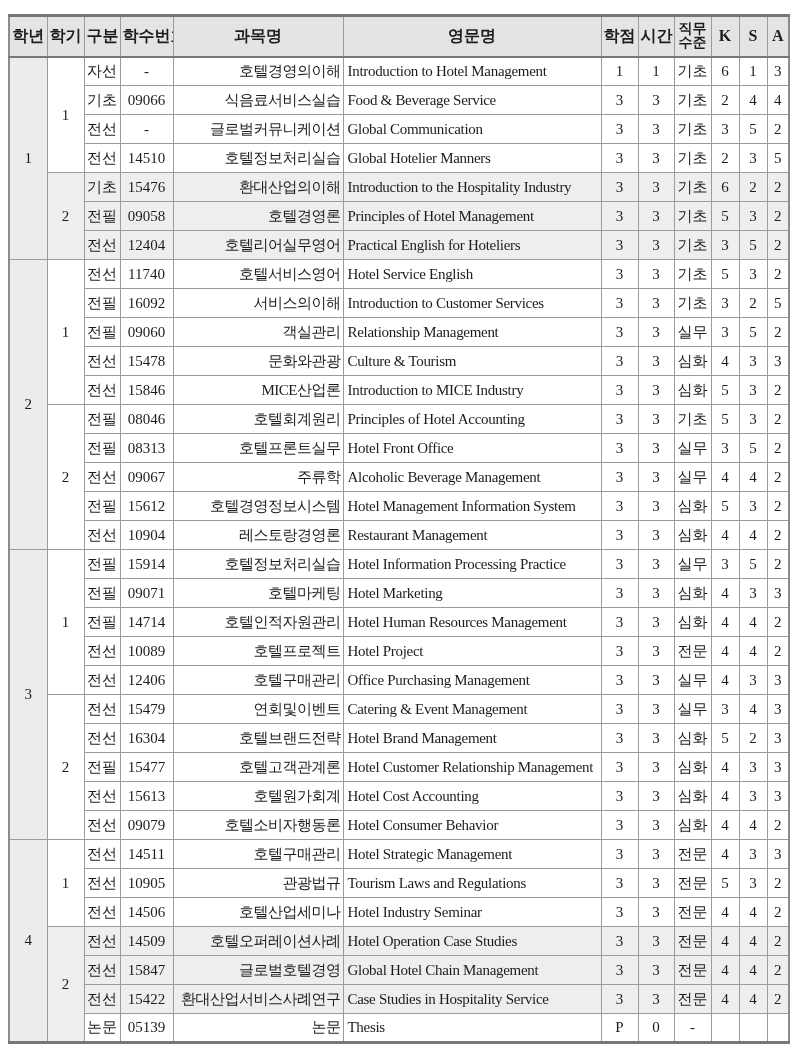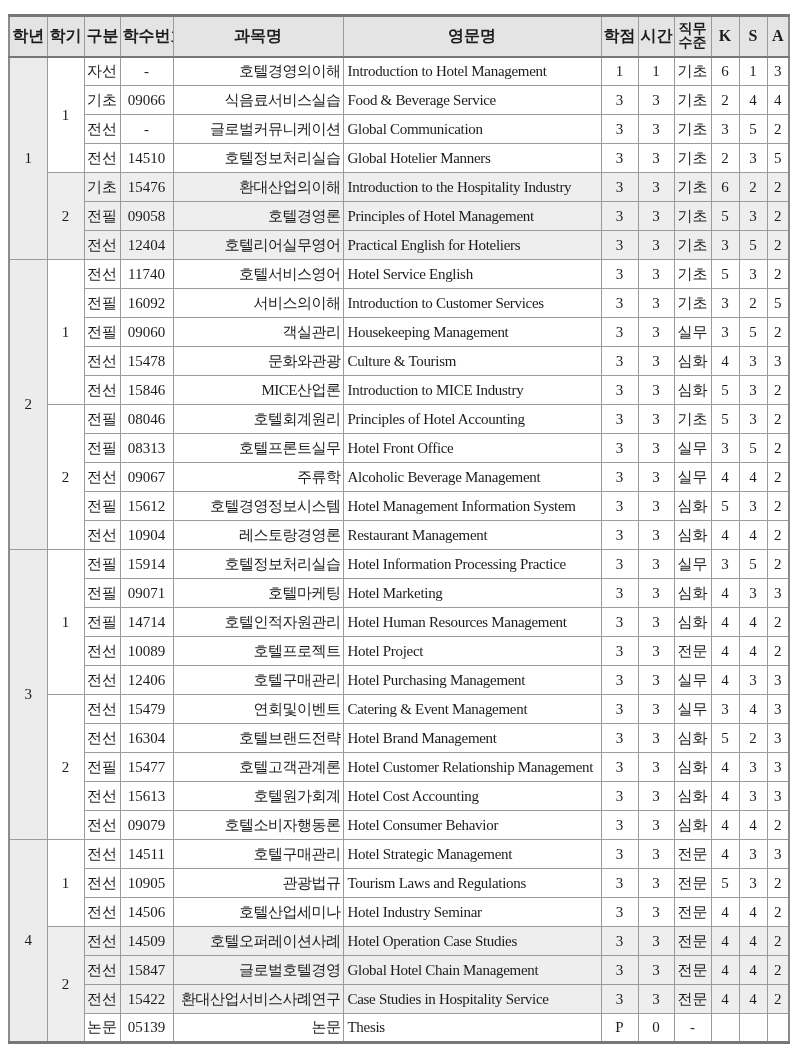--- a/index.html
+++ b/index.html
@@ -184,21 +184,21 @@
           <td>3</td>
           <td>기초</td>
           <td>3</td>
           <td>2</td>
           <td>5</td>
         </tr>
         <tr>
           <td>전필</td>
           <td>09060</td>
           <td class="name-cell">객실관리</td>
-          <td class="eng-cell">Housekeeping Management</td>
+          <td class="eng-cell">Relationship Management</td>
           <td>3</td>
           <td>3</td>
           <td>실무</td>
           <td>3</td>
           <td>5</td>
           <td>2</td>
         </tr>
         <tr>
           <td>전선</td>
           <td>15478</td>
@@ -331,21 +331,21 @@
           <td>3</td>
           <td>전문</td>
           <td>4</td>
           <td>4</td>
           <td>2</td>
         </tr>
         <tr>
           <td>전선</td>
           <td>12406</td>
           <td class="name-cell">호텔구매관리</td>
-          <td class="eng-cell">Hotel Purchasing Management</td>
+          <td class="eng-cell">Office Purchasing Management</td>
           <td>3</td>
           <td>3</td>
           <td>실무</td>
           <td>4</td>
           <td>3</td>
           <td>3</td>
         </tr>
         <tr>
           <td rowspan="5">2</td>
           <td>전선</td>

